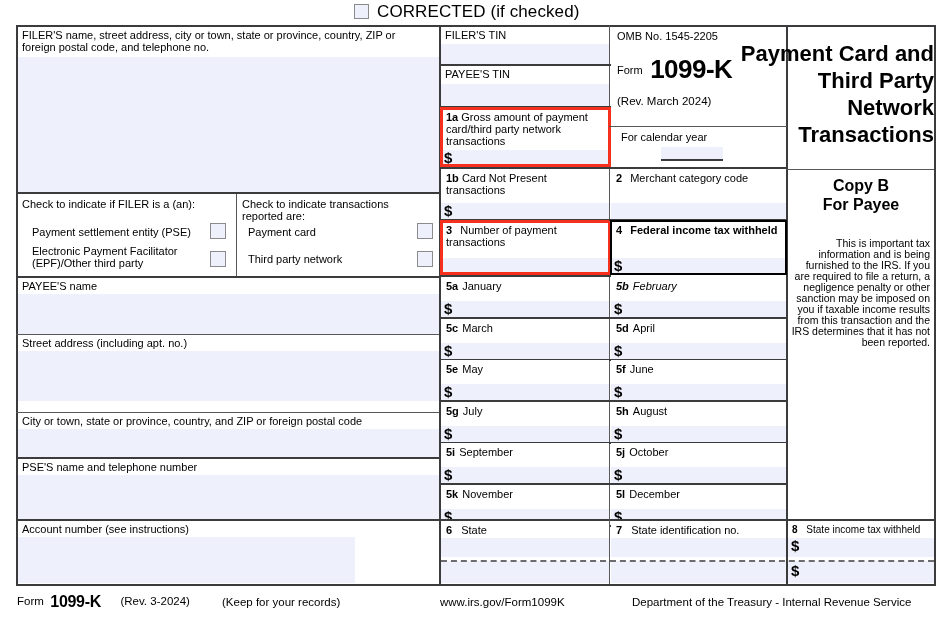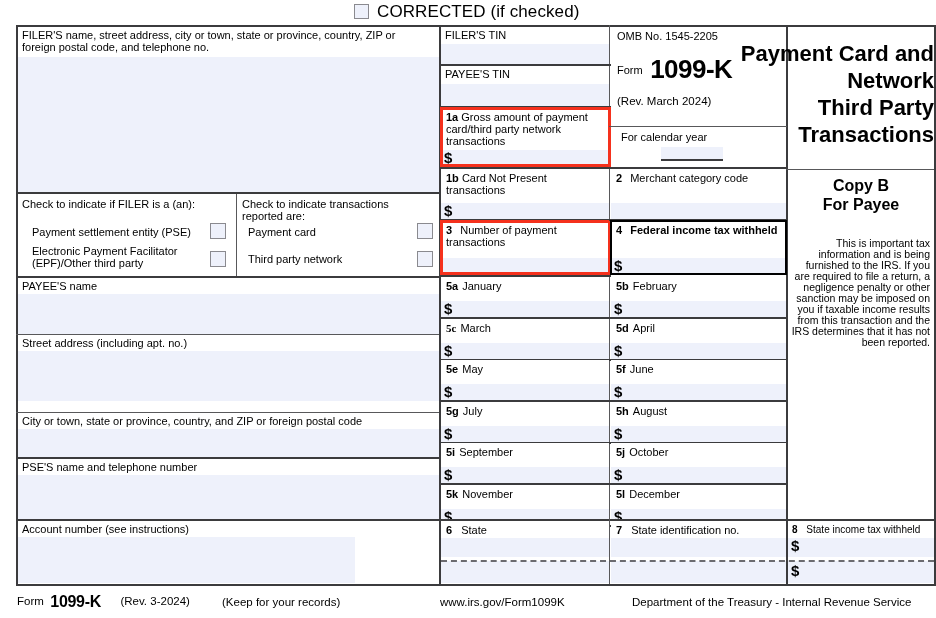--- a/index.html
+++ b/index.html
@@ -191,27 +191,27 @@
   </div>
   <div class="blackring" style="left:610px;top:220px;width:177px;height:55px;"></div>
 
   <div id="months-grid">
       <div class="cell" style="left: 441px; top: 277px; width: 168px; height: 40px;">
         <div class="cap lbl" style="left: 5px; top: 3px;"><span class="bx" style="margin-right: 4px;">5a</span><span>January</span></div>
         <div class="fillbar"></div>
         <div class="money">$</div>
       </div>
       <div class="cell" style="left: 611px; top: 277px; width: 175px; height: 40px;">
-        <div class="cap lbl" style="left: 5px; top: 3px;"><span class="bx" style="margin-right: 4px;">5b</span><span>February</span></div>
+        <div class="cap lbl" style="left: 5px; top: 3px; font-style: italic;"><span class="bx" style="margin-right: 4px;">5b</span><span>February</span></div>
         <div class="fillbar"></div>
         <div class="money">$</div>
       </div>
       <div class="hr2" style="left: 439px; top: 317px; width: 348px;"></div>
       <div class="cell" style="left: 441px; top: 318.5px; width: 168px; height: 40px;">
-        <div class="cap lbl" style="left: 5px; top: 3px;"><span class="bx" style="margin-right: 4px; font-family: Liberation Serif, serif;">5c</span><span>March</span></div>
+        <div class="cap lbl" style="left: 5px; top: 3px;"><span class="bx" style="margin-right: 4px;">5c</span><span>March</span></div>
         <div class="fillbar"></div>
         <div class="money">$</div>
       </div>
       <div class="cell" style="left: 611px; top: 318.5px; width: 175px; height: 40px;">
         <div class="cap lbl" style="left: 5px; top: 3px;"><span class="bx" style="margin-right: 4px;">5d</span><span>April</span></div>
         <div class="fillbar"></div>
         <div class="money">$</div>
       </div>
       <div class="hr2" style="left: 439px; top: 358.5px; width: 348px;"></div>
       <div class="cell" style="left: 441px; top: 360px; width: 168px; height: 40px;">
@@ -255,22 +255,22 @@
       <div class="cell" style="left: 611px; top: 484.5px; width: 175px; height: 40px;">
         <div class="cap lbl" style="left: 5px; top: 3px;"><span class="bx" style="margin-right: 4px;">5l</span><span>December</span></div>
         <div class="fillbar"></div>
         <div class="money">$</div>
       </div>
       <div class="hr2" style="left: 439px; top: 524.5px; width: 348px;"></div>
     </div>
 
   <div class="abs right" style="left:736px;top:40px;width:198px;font-size:22px;font-weight:bold;line-height:27px;">
     <div>Payment Card and</div>
+    <div>Third Party</div>
     <div>Network</div>
-    <div>Third Party</div>
     <div>Transactions</div>
   </div>
   <div class="hr" style="left:786px;top:169px;width:148px;"></div>
 
   <div class="abs center" style="left:790px;top:176px;width:142px;font-size:16px;font-weight:bold;line-height:19px;">
     <div>Copy B</div>
     <div>For Payee</div>
   </div>
   <div class="abs right" style="left:790px;top:238px;width:140px;font-size:10.5px;line-height:11px;">This is important tax information and is being furnished to the IRS. If you are required to file a return, a negligence penalty or other sanction may be imposed on you if taxable income results from this transaction and the IRS determines that it has not been reported.</div>
 

